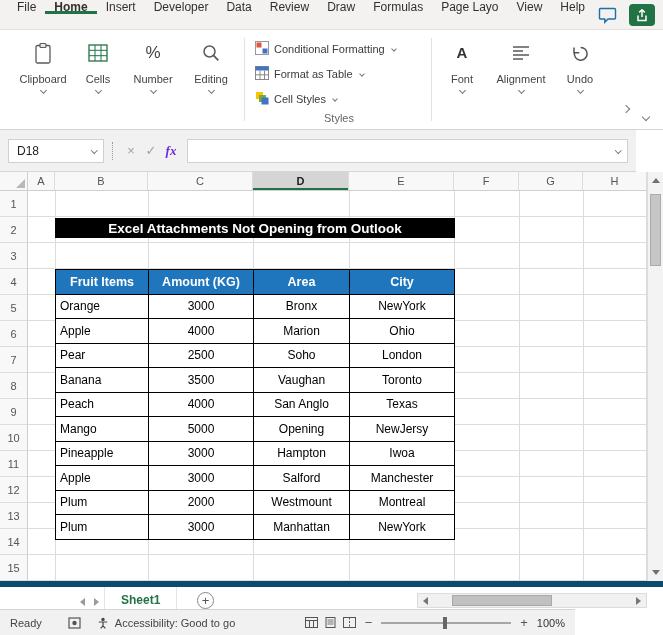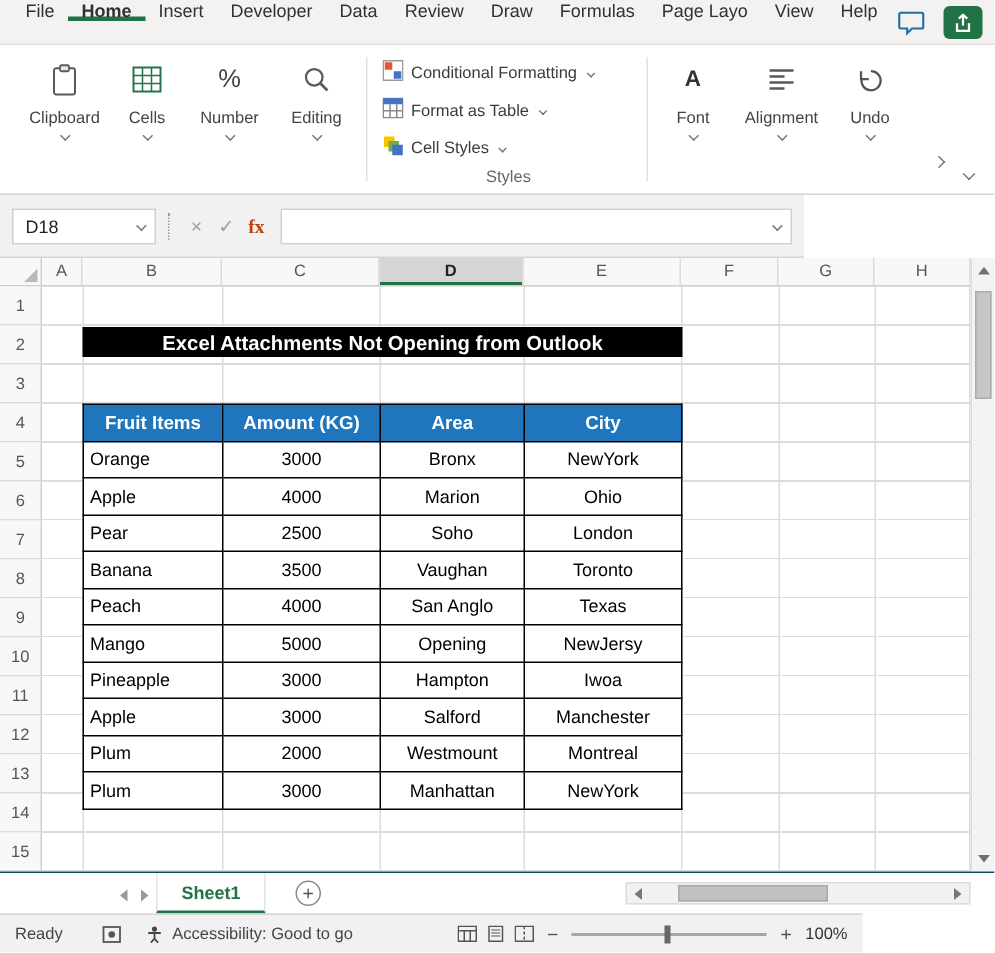--- a/index.html
+++ b/index.html
@@ -30,27 +30,27 @@
   .styles-caption { text-align:center; font-size:11px; color:#666; margin-top:1px; }
   .pct { font-size:17px; color:#444; }
   .font-glyph { font-size:15px; font-weight:bold; color:#333; line-height:14px; text-align:center; }
   .red-bar { width:14px; height:3px; background:#c43e1c; margin-top:1px; }
   .ribbon-expand { position:absolute; right:34px; top:68px; cursor:pointer; }
   .ribbon-expand .cv { transform:rotate(-45deg); width:6px; height:6px; }
   .ribbon-collapse { position:absolute; right:14px; bottom:5px; cursor:pointer; }
   .ribbon-collapse .cv { width:6px; height:6px; }
 
   
-  .formula-bar { position:absolute; top:130px; left:0; width:536px; height:42px; background:#f1f1f1; border-bottom:1px solid #d6d6d6; display:flex; align-items:center; padding:0 8px; }
+  .formula-bar { position:absolute; top:130px; left:0; width:636px; height:42px; background:#f1f1f1; border-bottom:1px solid #d6d6d6; display:flex; align-items:center; padding:0 8px; }
   .name-box { width:96px; height:24px; background:#fff; border:1px solid #d0d0d0; display:flex; align-items:center; font-size:12px; color:#222; cursor:pointer; }
   .name-box .nb-txt { padding-left:8px; flex:1; }
   .name-box .cv { margin-right:7px; width:4.5px; height:4.5px; }
   .dots { height:18px; border-left:1px dotted #9a9a9a; margin:0 8px; }
   .fb-btn { width:20px; text-align:center; font-size:13px; color:#a0a0a0; cursor:pointer; }
-  .fb-fx { color:#c2410c; font-family:"Liberation Serif", serif; font-weight:bold; }
+  .fb-fx { color:#6d28d9; font-style:italic; font-family:"Liberation Serif", serif; font-weight:bold; }
   .formula-input { flex:1; height:24px; background:#fff; border:1px solid #d0d0d0; margin-left:6px; display:flex; align-items:center; justify-content:flex-end; font-size:12px; color:#222; }
   .formula-input .cv { margin-right:7px; width:4.5px; height:4.5px; }
 
   
   .grid { position:absolute; top:172px; left:0; width:663px; height:409px; background:#fff; }
   .col-headers { position:absolute; top:0; left:0; width:647px; height:19px; display:flex; background:#f8f8f8; border-bottom:1px solid #cfcfcf; }
   .col-h { font-size:11px; color:#555; display:flex; align-items:center; justify-content:center; border-right:1px solid #dcdcdc; cursor:pointer; }
   .corner { position:relative; background:#f8f8f8; border-right:1px solid #cfcfcf; cursor:pointer; }
   .corner-tri { position:absolute; right:2px; bottom:2px; width:0; height:0; border-left:9px solid transparent; border-bottom:9px solid #b9b9b9; }
   .cw-corner{width:28px;} .cw-a{width:27px;} .cw-b{width:93px;} .cw-c{width:105px;} .cw-d{width:96px;}
@@ -66,21 +66,21 @@
   .data-table th, .data-table td { border:1.4px solid #000; height:24.5px; padding:0; background:#fff; }
   .data-table th { background:#1F76BC; color:#fff; font-weight:bold; font-size:12.5px; text-align:center; }
   .data-table td { font-size:12px; color:#000; text-align:center; }
   .data-table td.c-left { text-align:left; padding-left:4px; }
   .v-scroll { position:absolute; left:647px; top:0; width:16px; height:409px; background:#f3f3f3; border-left:1px solid #dcdcdc; }
   .sb-up { position:absolute; top:6px; left:4px; width:0; height:0; border-left:4px solid transparent; border-right:4px solid transparent; border-bottom:5px solid #707070; cursor:pointer; }
   .sb-down { position:absolute; bottom:6px; left:4px; width:0; height:0; border-left:4px solid transparent; border-right:4px solid transparent; border-top:5px solid #707070; cursor:pointer; }
   .v-thumb { position:absolute; top:22px; left:2px; width:11px; height:72px; background:#c6c6c6; border:1px solid #ababab; cursor:grab; }
 
   
-  .sheet-bar { position:absolute; top:581px; left:0; width:663px; height:16px; background:#fff; border-top:1px solid #0c4a6e; }
+  .sheet-bar { position:absolute; top:581px; left:0; width:663px; height:16px; background:#fff; border-top:6px solid #0c4a6e; }
   .nav-tri { position:absolute; top:11px; width:0; height:0; border-top:4px solid transparent; border-bottom:4px solid transparent; cursor:pointer; }
   .nav-left { left:80px; border-right:5px solid #9a9a9a; }
   .nav-right { left:94px; border-left:5px solid #9a9a9a; }
   .sheet-tab { position:absolute; left:104px; top:0; height:27px; padding:0 16px; display:flex; align-items:center; font-size:12px; font-weight:bold; color:#217346; border-bottom:2.5px solid #217346; border-left:1px solid #e4e4e4; border-right:1px solid #e4e4e4; background:#fff; cursor:pointer; }
   .add-sheet { position:absolute; left:197px; top:5px; width:17px; height:17px; border:1px solid #8a8a8a; border-radius:50%; color:#555; display:flex; align-items:center; justify-content:center; font-size:13px; line-height:1; cursor:pointer; }
   .watermark { position:absolute; left:252px; top:2px; width:170px; text-align:center; opacity:0.55; pointer-events:none; }
   .wm-row { display:flex; align-items:flex-end; justify-content:center; gap:4px;margin-top:28px; }
   .wm-title { font-size:14px; font-weight:bold; letter-spacing:1px; color:#a8c9e4; }
   .wm-sub { font-size:6.5px; letter-spacing:2px; color:#b4d0e6; margin-top:1px; }
   .h-scroll { position:absolute; right:16px; top:6px; width:230px; height:15px; background:#f1f1f1; border:1px solid #dcdcdc; }

